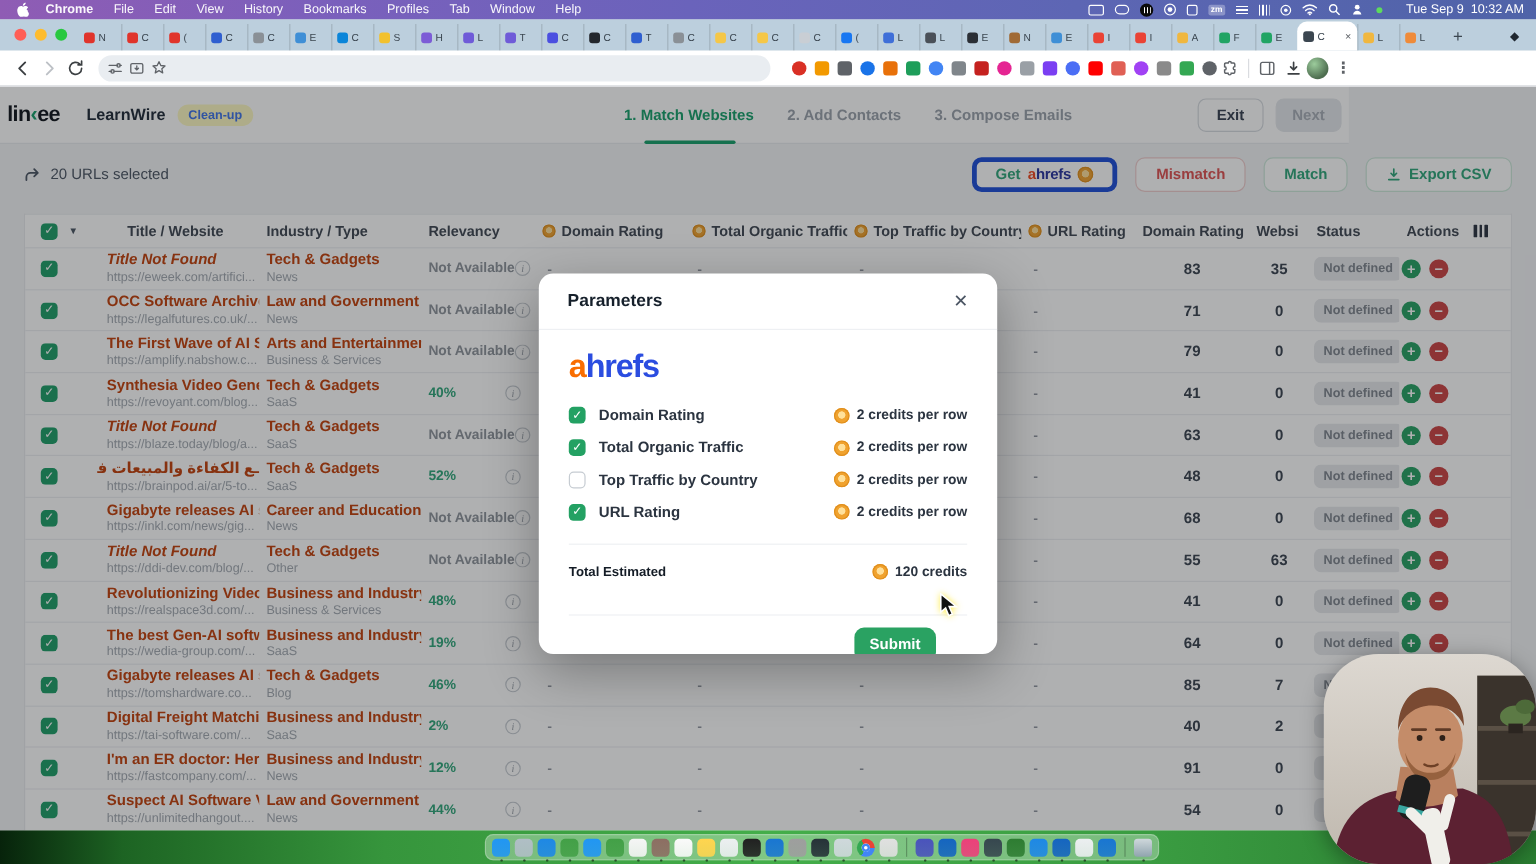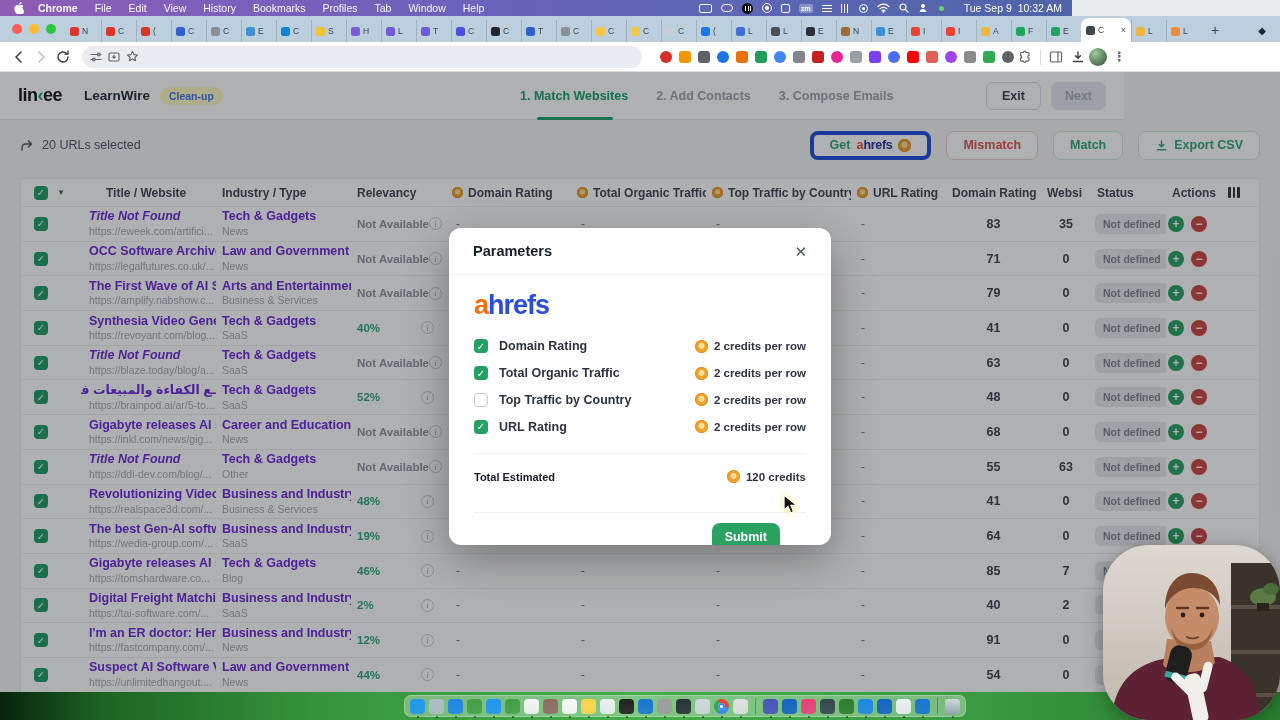--- a/index.html
+++ b/index.html
@@ -1,21 +1,21 @@
 <!DOCTYPE html>
 <html><head>
 <meta charset="utf-8">
 <style>
   *{box-sizing:border-box;margin:0;padding:0}
   html,body{width:1280px;height:720px;overflow:hidden;background:#000;
     font-family:"Liberation Sans","DejaVu Sans",sans-serif;}
   #screen{position:relative;width:1280px;height:720px;overflow:hidden;background:#e8eaed}
 
   
-  .menubar{position:absolute;top:0;left:0;width:1072px;height:16px;z-index:50;
+  .menubar{position:absolute;top:0;left:0;width:1280px;height:16px;z-index:50;
     background:linear-gradient(90deg,#8f5cb4 0%,#7a60bc 22%,#6a63bb 45%,#5d66b4 70%,#4f63a8 100%);
     display:flex;align-items:center;color:#fff;font-size:10.5px;padding:0 10px;gap:0}
   .menubar .apple{margin:0 8px 0 4px;display:flex}
   .menu-items{display:flex;gap:17px;margin-left:6px}
   .menu-items .mi{color:#fff;opacity:.95}
   .menu-items .mi.bold{font-weight:700}
   .mb-right{margin-left:auto;display:flex;align-items:center;gap:9px}
   .s-rect{width:13px;height:9px;border:1.2px solid #fff;border-radius:2px}
   .s-cam{width:12px;height:8px;border:1.2px solid #fff;border-radius:4px}
   .s-audio{width:11px;height:11px;background:#0b0b0b;border-radius:50%;display:flex;align-items:center;justify-content:center}
@@ -59,21 +59,21 @@
   .urltext{font-size:11.5px;color:#202124;font-weight:600;white-space:nowrap;overflow:hidden;flex:1}
   .ext-row{display:flex;align-items:center;gap:7px;margin-left:10px}
   .ext{width:12px;height:12px;flex:none}
   .vdiv{width:1px;height:16px;background:#dadce0;margin:0 4px}
   .avatar{width:18px;height:18px;border-radius:50%;background:radial-gradient(circle at 35% 30%,#9ccc9c,#4e6e50 70%);flex:none}
   .kebab{color:#5f6368;font-size:13px;font-weight:700;letter-spacing:0;margin:0 4px 0 6px}
 
   
   .page{position:absolute;top:72px;left:0;width:1280px;height:620px;background:#f3f4f6;overflow:hidden;z-index:1}
   .app-header{position:absolute;top:0;left:0;width:1124px;height:48px;background:#fff;
-    border-bottom:1px solid #e9ebee;display:flex;align-items:center;padding:0 18px}
+    border-bottom:1px solid #e9ebee;display:flex;align-items:center;padding:0 6px}
   .logo{font-size:18px;font-weight:800;color:#10151c;letter-spacing:-.5px}
   .logo .k{color:#17a06b;font-weight:800}
   .workspace{font-size:13.5px;font-weight:700;color:#1f2937;margin-left:22px}
   .cleanup{margin-left:10px;background:#fef9c3;color:#3f74e8;font-size:10.5px;font-weight:700;
     padding:3px 9px;border-radius:10px}
   .steps{position:absolute;left:520px;display:flex;gap:28px;align-items:center}
   .step{font-size:12.5px;color:#9aa1ab;font-weight:600}
   .step.on{color:#17a06b}
   .hdr-btns{margin-left:auto;display:flex;gap:10px}
   .btn-exit{background:#fff;border:1px solid #d7dbe0;border-radius:7px;color:#374151;
@@ -106,21 +106,21 @@
   .th.titleh{padding-left:25px}
   .th .coin{width:11px;height:11px}
   .caret{font-size:8px;color:#4b5563;margin-left:4px}
   .cols-ic{display:flex;gap:2px;margin-left:6px}
   .cols-ic i{width:2.5px;height:11px;background:#2b3340;border-radius:1px}
   .cb{width:14px;height:14px;background:#1d9e68;border-radius:4px;color:#fff;font-size:10px;font-weight:700;
     display:flex;align-items:center;justify-content:center;flex:none}
   .td{overflow:hidden;white-space:nowrap}
   .c-check{padding-left:13px}
   .c-title{padding-left:8px}
-  .t1{font-size:12.5px;color:#6d28d9;font-weight:600;line-height:1.25}
+  .t1{font-size:12.5px;color:#c2410c;font-weight:600;line-height:1.25}
   .t1.i{font-style:italic}
   .t1.rtl{direction:rtl;text-align:left}
   .t2{font-size:10.5px;color:#a3a9b1;line-height:1.25}
   .c-ind{padding-left:6px}
   .c-rel{padding:0 12px 0 6px;display:flex;align-items:center;justify-content:space-between}
   .relv{font-size:11.5px;color:#8d939b;font-weight:600}
   .relv.pct{color:#2fa67a}
   .info{width:13px;height:13px;border:1px solid #c7ccd2;border-radius:50%;color:#9aa0a8;font-size:8.5px;
     display:flex;align-items:center;justify-content:center;flex:none;font-style:italic;font-family:"Liberation Serif",serif}
   .c-dash{font-size:12px;color:#6b7280;padding-left:10px}

